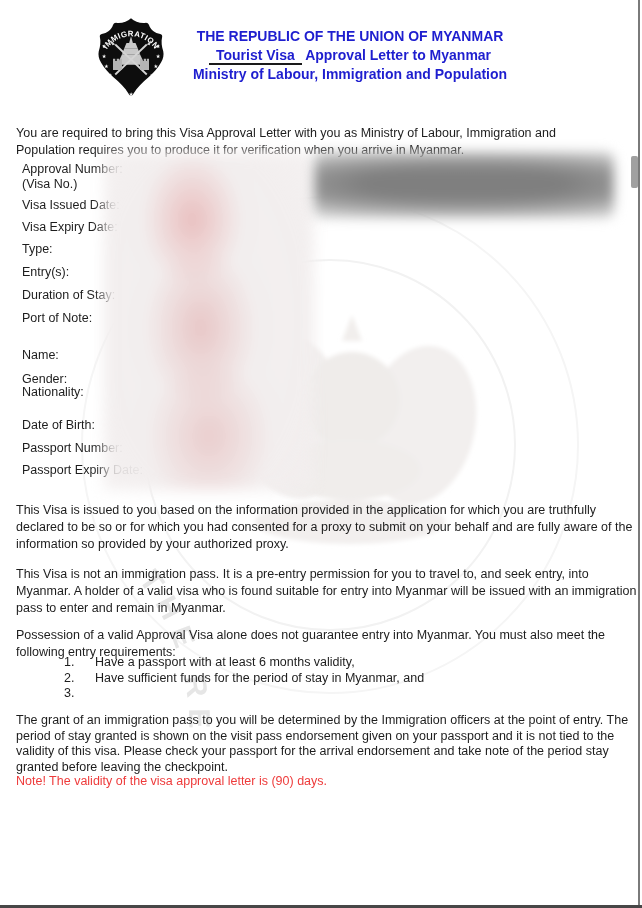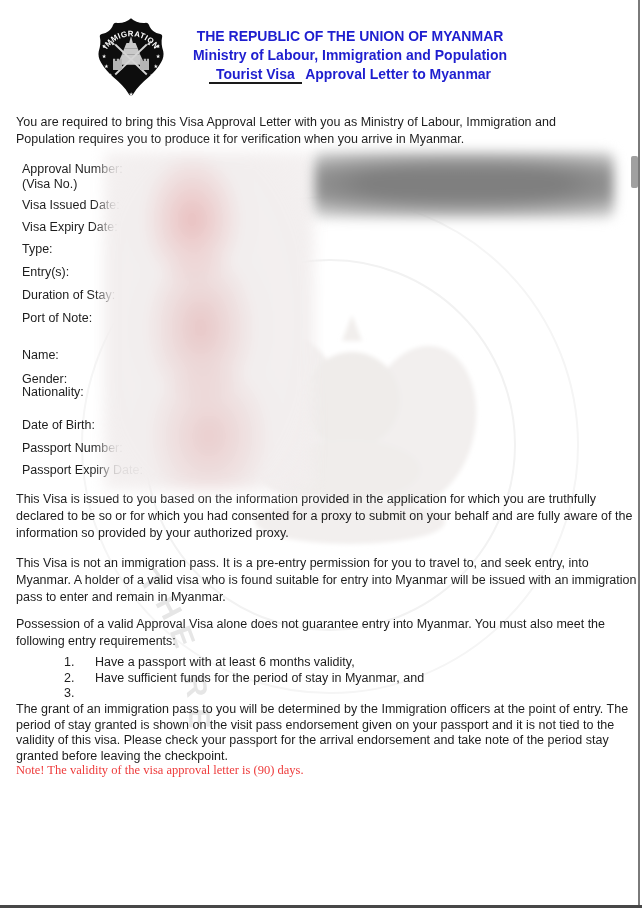--- a/index.html
+++ b/index.html
@@ -14,28 +14,28 @@
   .badge { position:absolute; left:91px; top:16px; width:80px; height:84px; }
   .hdr {
     position:absolute; left:150px; top:27px; width:400px;
     text-align:center; color:#1e1ecf; font-weight:bold;
     font-size:14px; line-height:19px;
   }
   .hdr .u-wrap { border-bottom:2px solid #1a1a1a; padding:0 7px; display:inline-block; line-height:16px; }
   
   .para {
     position:absolute; left:16px; width:622px;
-    font-size:12.5px; line-height:17px; white-space:pre-line; color:#1d1d1d;
+    font-size:12.5px; line-height:17px; white-space:pre-line; color:#1d1d1d;margin-top:11px;
   }
   .intro   { top:114px; }
   .p1      { top:491px; }
   .p2      { top:555px; }
   .p3      { top:616px; }
   .closing { top:702px; line-height:15.5px; }
-  .note    { top:762px; color:#ee3b3b; white-space:normal;font-family:Liberation Serif, serif; }
+  .note    { top:762px; color:#ee3b3b; white-space:normal; }
   
   .flabel { position:absolute; left:22px; font-size:12.5px; color:#1d1d1d; white-space:nowrap; }
   .f1{top:162px}.f2{top:177px}.f3{top:198px}.f4{top:220px}.f5{top:242px}.f6{top:265px}
   .f7{top:288px}.f8{top:311px}.f9{top:348px}.f10{top:372px}.f11{top:385px}.f12{top:418px}
   .f13{top:441px}.f14{top:463px}
   
   .list { position:absolute; left:64px; top:655px; font-size:12.5px; line-height:15.5px; }
   .list-row { display:flex; }
   .list-num { width:31px; }
   
@@ -138,22 +138,22 @@
           <rect x="35" y="57" width="3" height="3"></rect>
         <rect x="62" y="60" width="12" height="12"></rect>
         <rect x="62" y="57" width="3" height="3"></rect>
           <rect x="67" y="57" width="3" height="3"></rect>
           <rect x="71" y="57" width="3" height="3"></rect>
       </g>
     </svg>
 
     <div class="hdr">
       <div>THE REPUBLIC OF THE UNION OF MYANMAR</div>
+      <div><span class="u-wrap"><span>Tourist Visa</span></span><span> Approval Letter to Myanmar</span></div>
       <div>Ministry of Labour, Immigration and Population</div>
-      <div><span class="u-wrap"><span>Tourist Visa</span></span><span> Approval Letter to Myanmar</span></div>
     </div>
 
     <div class="para intro">You are required to bring this Visa Approval Letter with you as Ministry of Labour, Immigration and
 Population requires you to produce it for verification when you arrive in Myanmar.</div>
 
     <div class="flabel f1">Approval Number:</div>
     <div class="flabel f2">(Visa No.)</div>
     <div class="flabel f3">Visa Issued Date:</div>
     <div class="flabel f4">Visa Expiry Date:</div>
     <div class="flabel f5">Type:</div>

